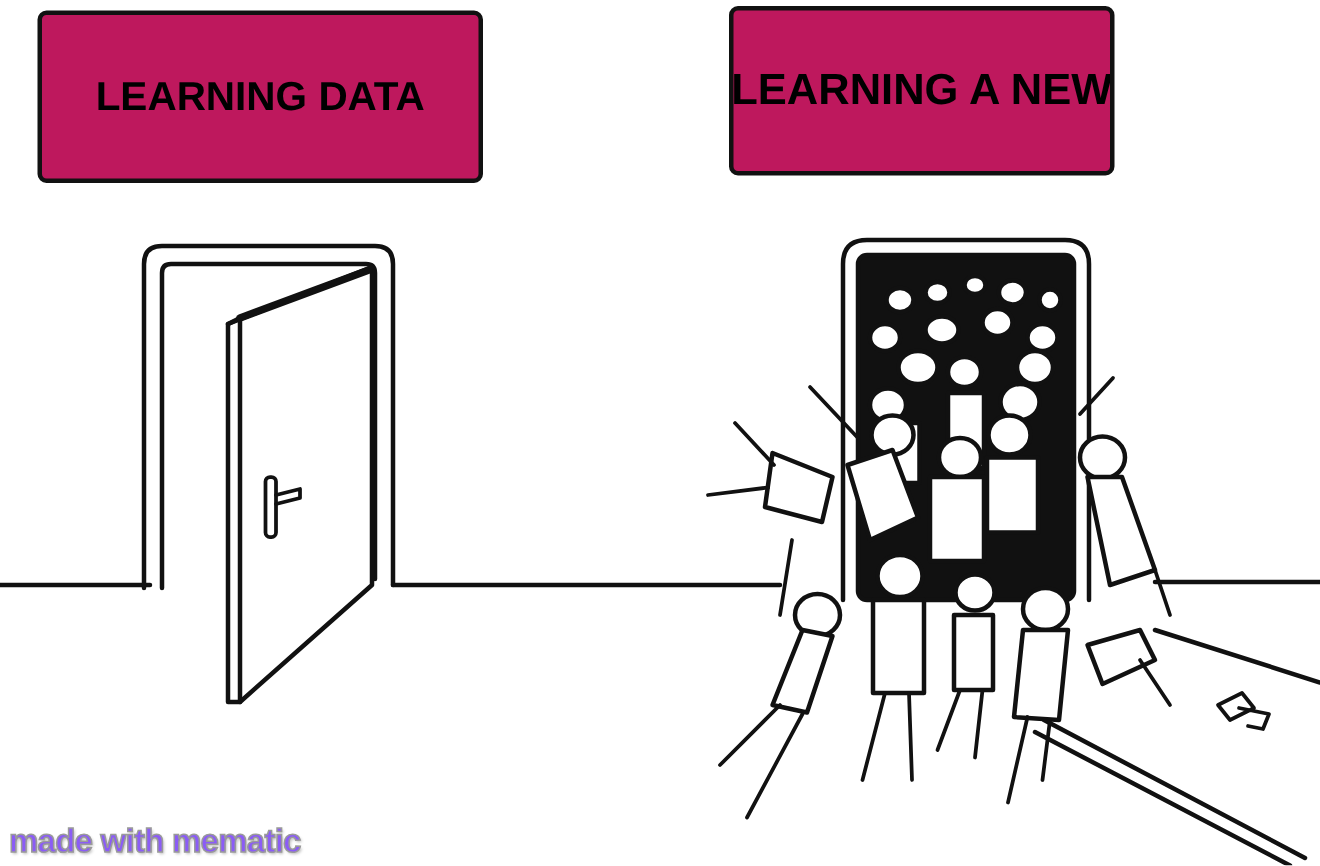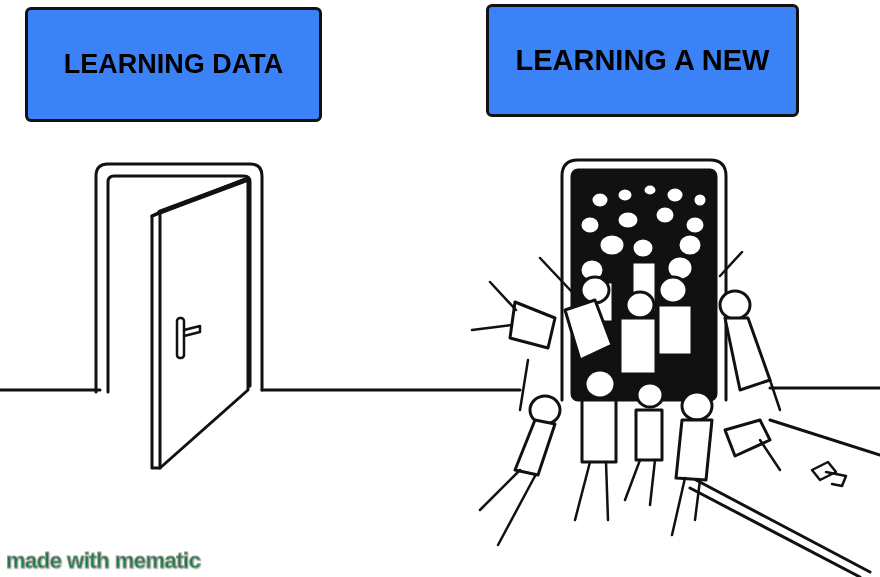--- a/index.html
+++ b/index.html
@@ -1,20 +1,20 @@
 <!DOCTYPE html>
 <html><head>
 <meta charset="utf-8">
 <style>
   html, body { margin:0; padding:0; background:#fff; }
   #stage { position:relative; width:880px; height:577px; overflow:hidden; background:#fff; font-family:"Liberation Sans", sans-serif; }
-  .label-box { position:absolute; border:3px solid #111; border-radius:6px; background:#3b82f6; display:flex; flex-direction:column; align-items:center; justify-content:center; text-align:center; font-weight:bold; color:#000; line-height:1.2; box-sizing:border-box; }
+  .label-box { position:absolute; border:3px solid #111; border-radius:6px; background:#be185d; display:flex; flex-direction:column; align-items:center; justify-content:center; text-align:center; font-weight:bold; color:#000; line-height:1.2; box-sizing:border-box; }
   #label-left { left:25px; top:7px; width:297px; height:115px; font-size:27px; }
-  #label-right { left:486px; top:4px; width:313px; height:113px; font-size:29px; overflow:hidden; }
-  #watermark { position:absolute; left:6px; top:548px; font-size:22px; font-weight:bold; color:#15803d; -webkit-text-stroke:1px #9a9a9a; text-shadow:1px 1px 2px rgba(0,0,0,0.25); letter-spacing:-0.5px; }
+  #label-right { left:486px; top:4px; width:257px; height:113px; font-size:29px; overflow:hidden; }
+  #watermark { position:absolute; left:6px; top:548px; font-size:22px; font-weight:bold; color:#8b5cf6; -webkit-text-stroke:1px #9a9a9a; text-shadow:1px 1px 2px rgba(0,0,0,0.25); letter-spacing:-0.5px; }
   svg { position:absolute; left:0; top:0; }
 </style>
 </head>
 <body>
 
 <div id="stage">
 
   <svg width="880" height="577" viewBox="0 0 880 577">
     <g stroke="#111" fill="none" stroke-linecap="round" stroke-linejoin="round">
 

